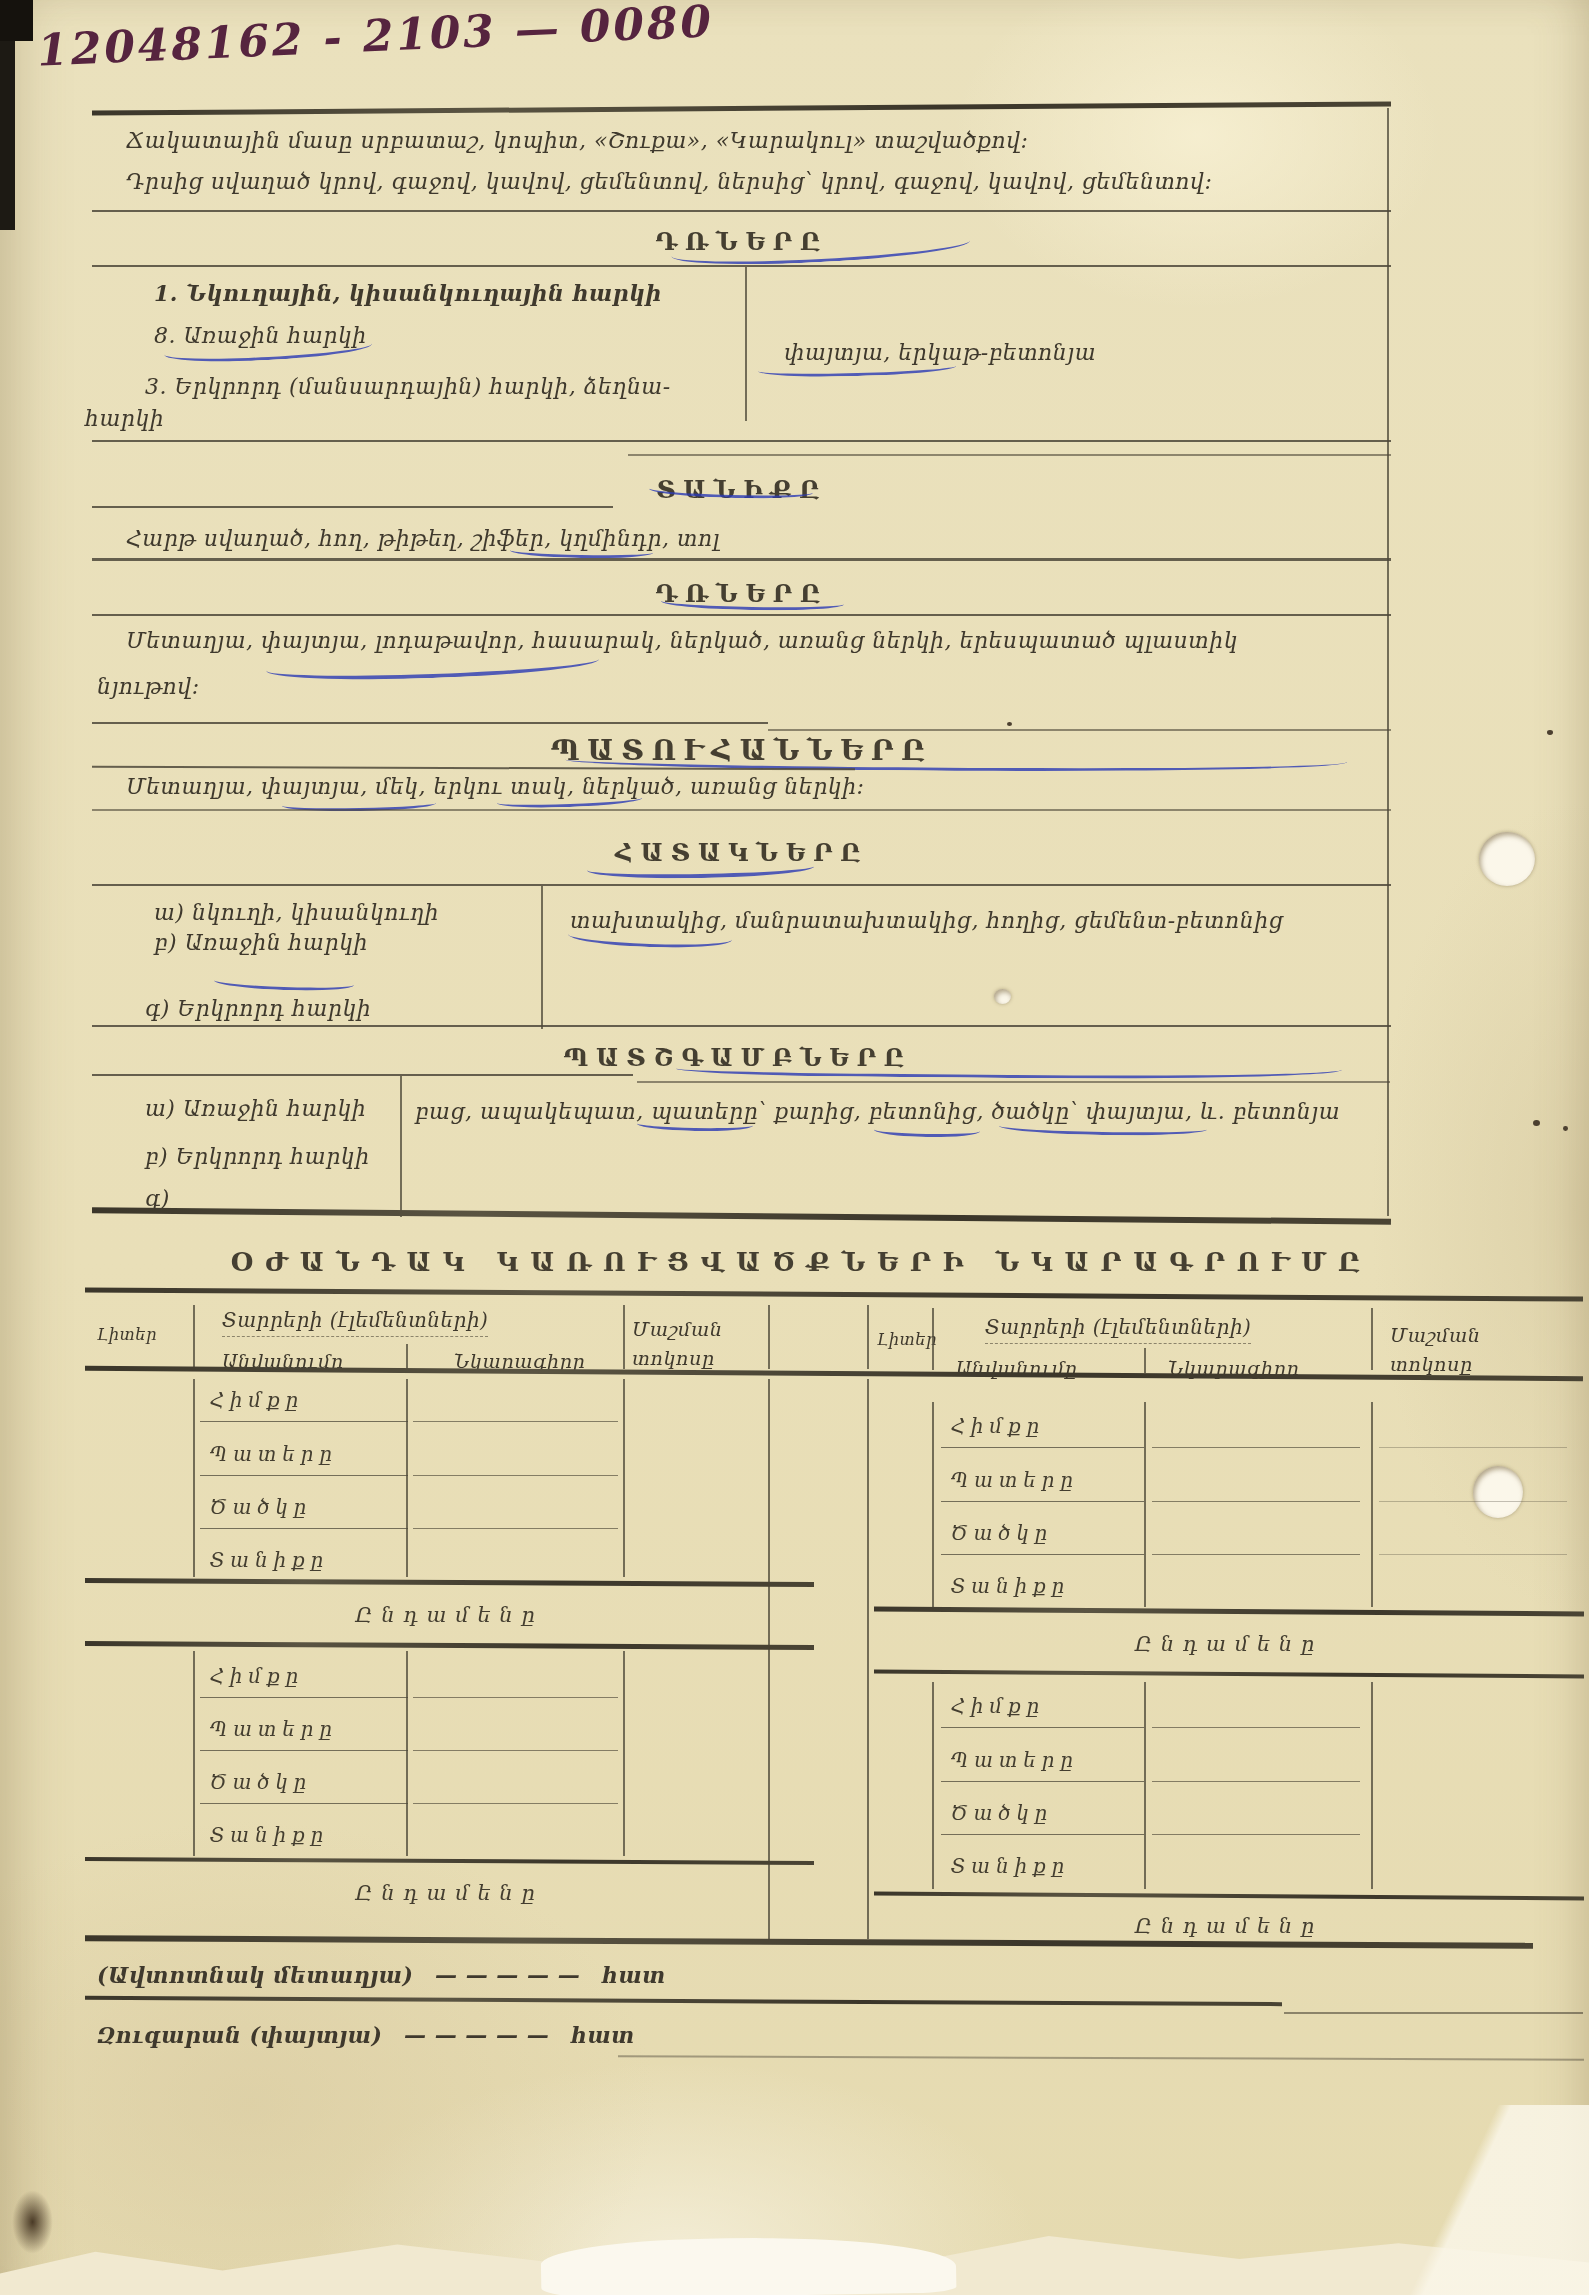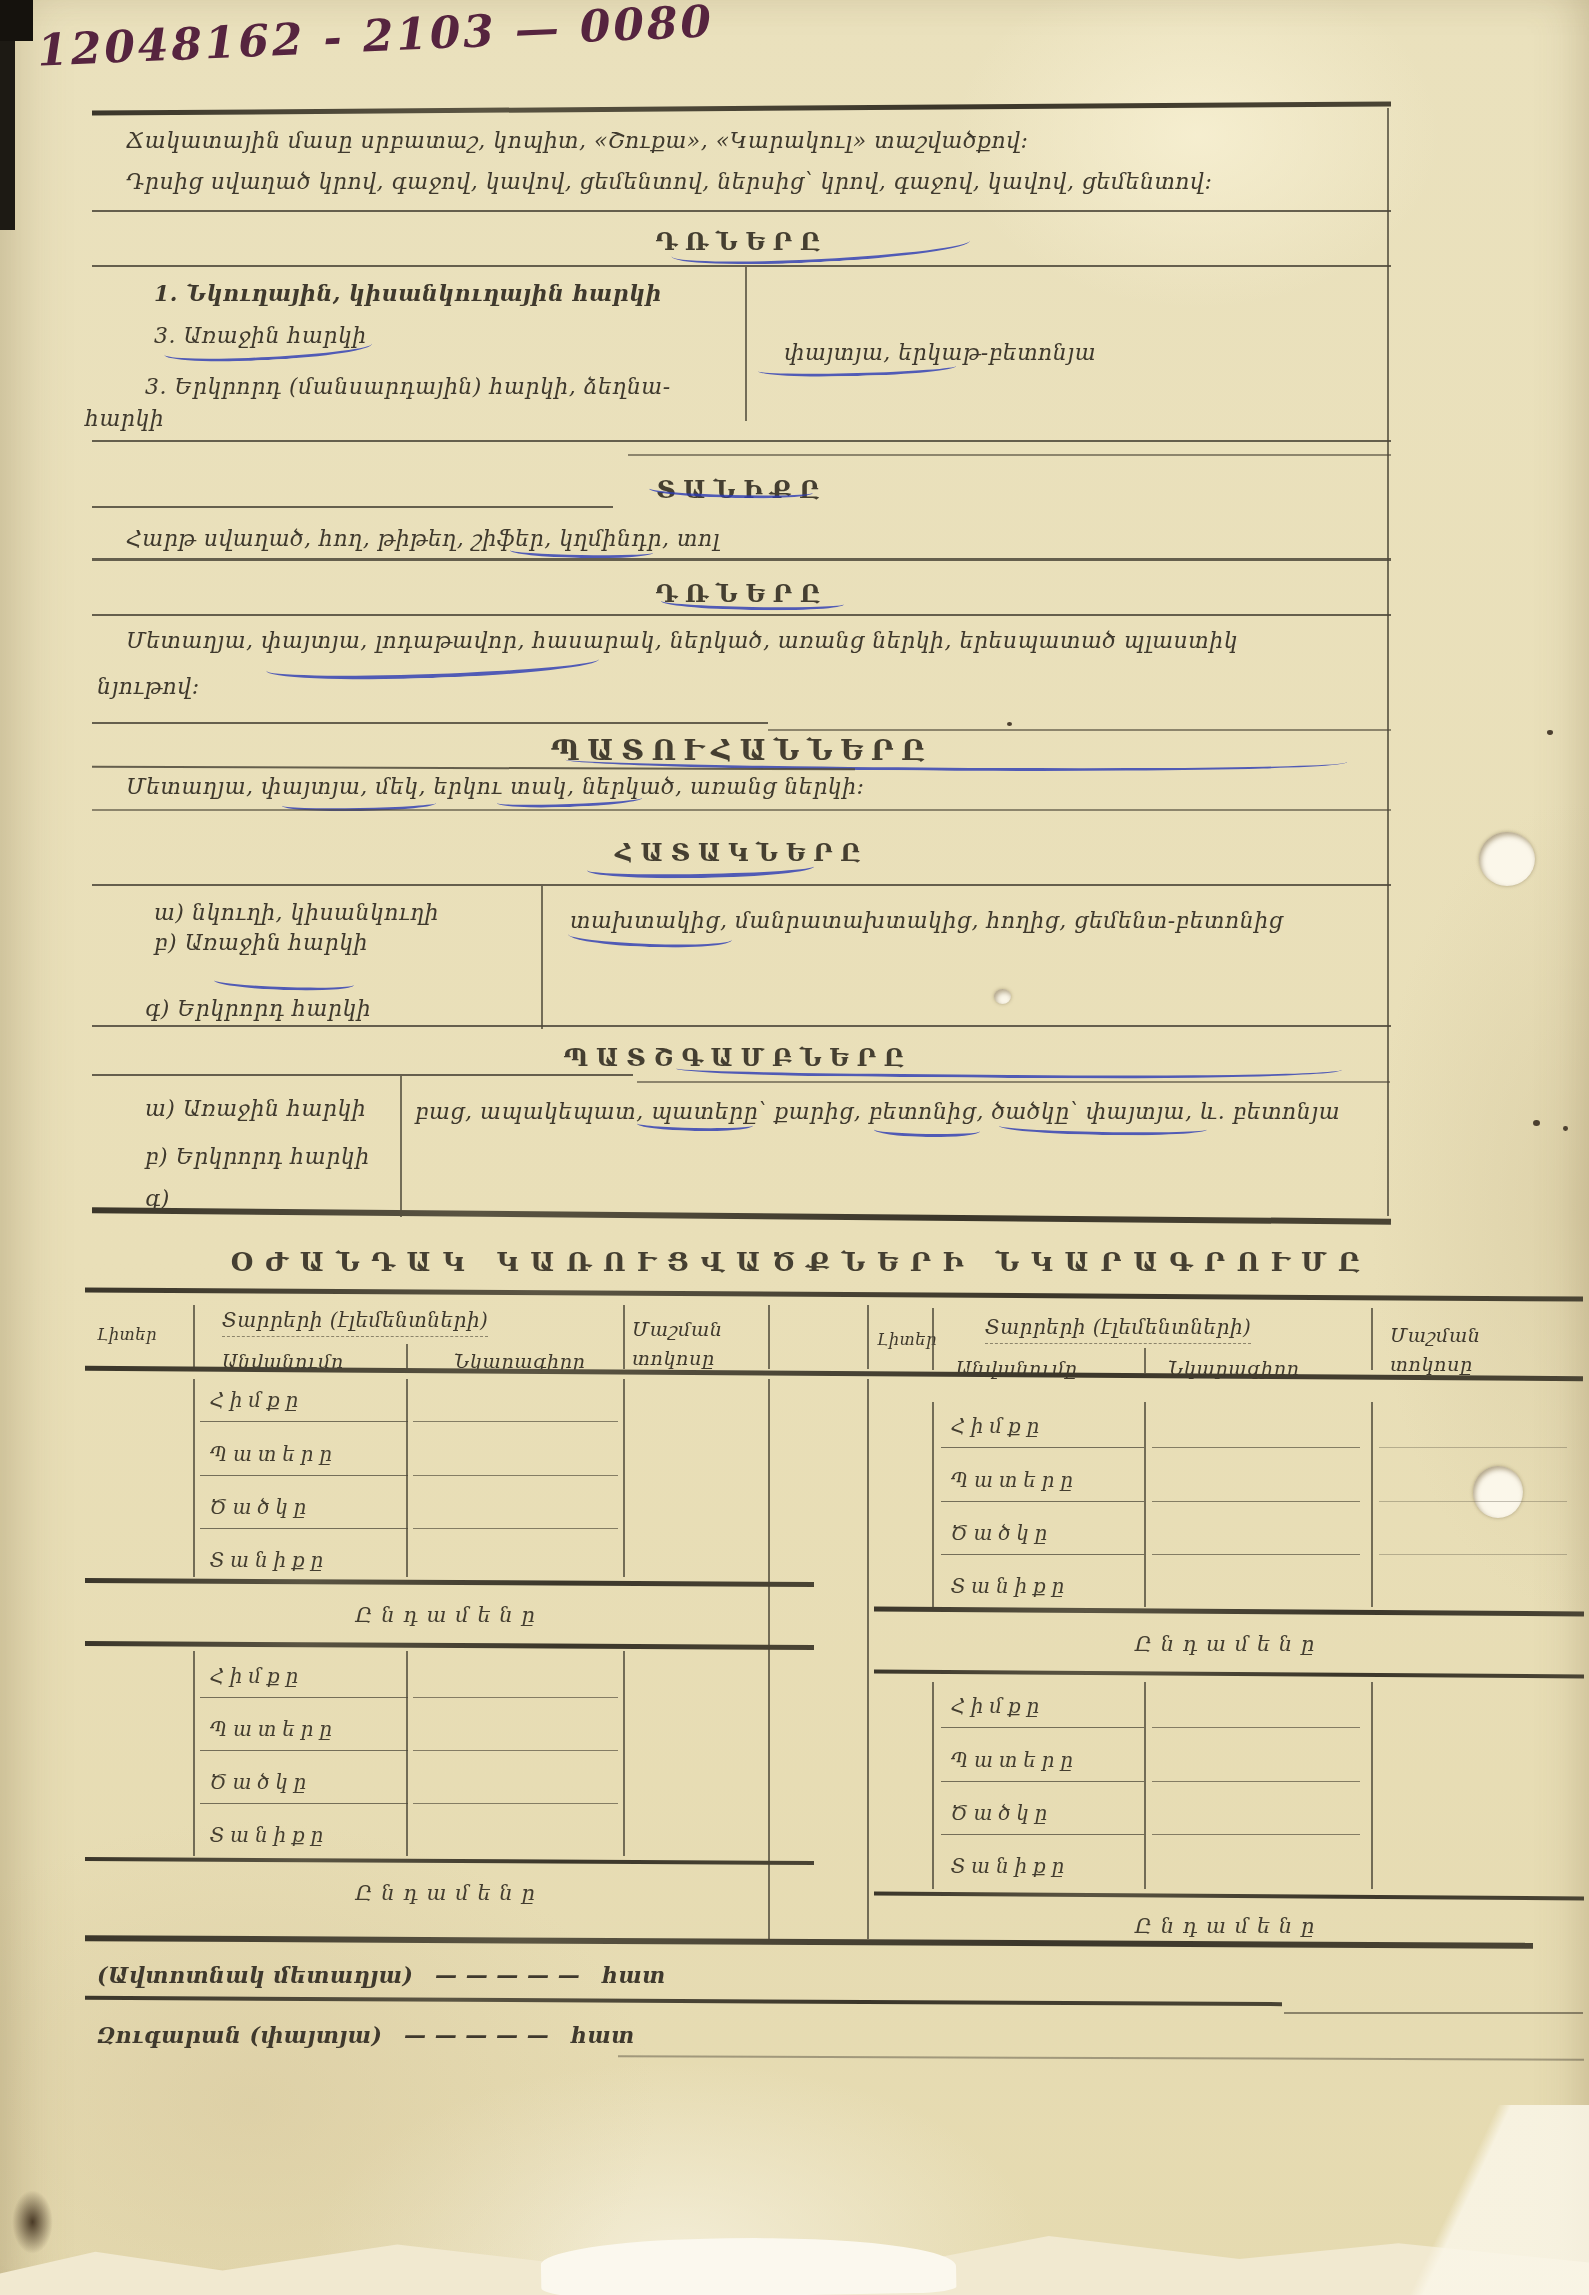--- a/index.html
+++ b/index.html
@@ -53,21 +53,21 @@
   <div class="vl" style="left:1387px;top:108px;height:1108px;"></div>
 
   <div class="t" style="left:126px;top:128px;">Ճակատային մասը սրբատաշ, կոպիտ, «Շուքա», «Կարակուլ» տաշվածքով։</div>
   <div class="t" style="left:126px;top:169px;">Դրսից սվաղած կրով, գաջով, կավով, ցեմենտով, ներսից՝ կրով, գաջով, կավով, ցեմենտով։</div>
   <div class="rl" style="left:92px;top:210px;width:1299px;height:1.9px;"></div>
 
   <div class="hd" style="left:92px;top:227px;width:1299px;">ԴՌՆԵՐԸ</div>
   <div class="pen" style="left:671px;top:232px;width:299px;height:27px;transform:rotate(-3deg);border-bottom-width:3.9px;"></div>
   <div class="rl" style="left:92px;top:265px;width:1299px;height:1.9px;"></div>
   <div class="t" style="left:154px;top:280px;font-weight:bold;">1. Նկուղային, կիսանկուղային հարկի</div>
-  <div class="t" style="left:154px;top:323px;">3. Առաջին հարկի</div>
+  <div class="t" style="left:154px;top:323px;">8. Առաջին հարկի</div>
   <div class="pen" style="left:164px;top:336px;width:208px;height:21px;transform:rotate(-3deg);"></div>
   <div class="t" style="left:145px;top:374px;">3. Երկրորդ (մանսարդային) հարկի, ձեղնա-</div>
   <div class="t" style="left:85px;top:406px;">հարկի</div>
   <div class="vl" style="left:745px;top:267px;height:154px;"></div>
   <div class="t" style="left:784px;top:340px;">փայտյա, երկաթ-բետոնյա</div>
   <div class="pen" style="left:758px;top:359px;width:198px;height:13.5px;transform:rotate(-1.5deg);"></div>
   <div class="rl" style="left:92px;top:440px;width:1299px;height:1.9px;"></div>
   <div class="rl" style="left:628px;top:454px;width:763px;height:1.9px;opacity:.6;"></div>
 
   <div class="hd" style="left:92px;top:475px;width:1299px;">ՏԱՆԻՔԸ</div>

